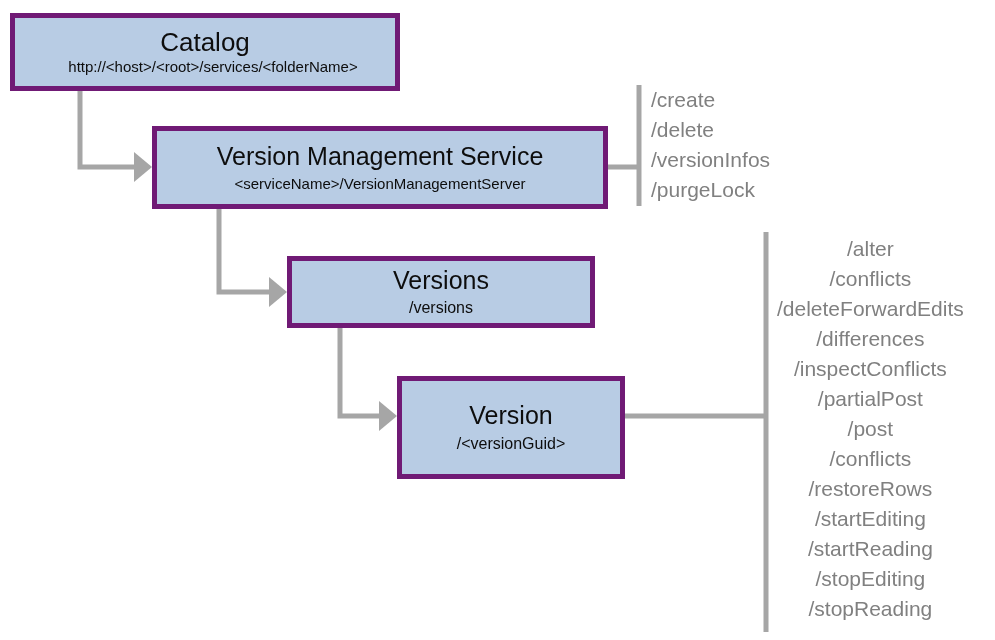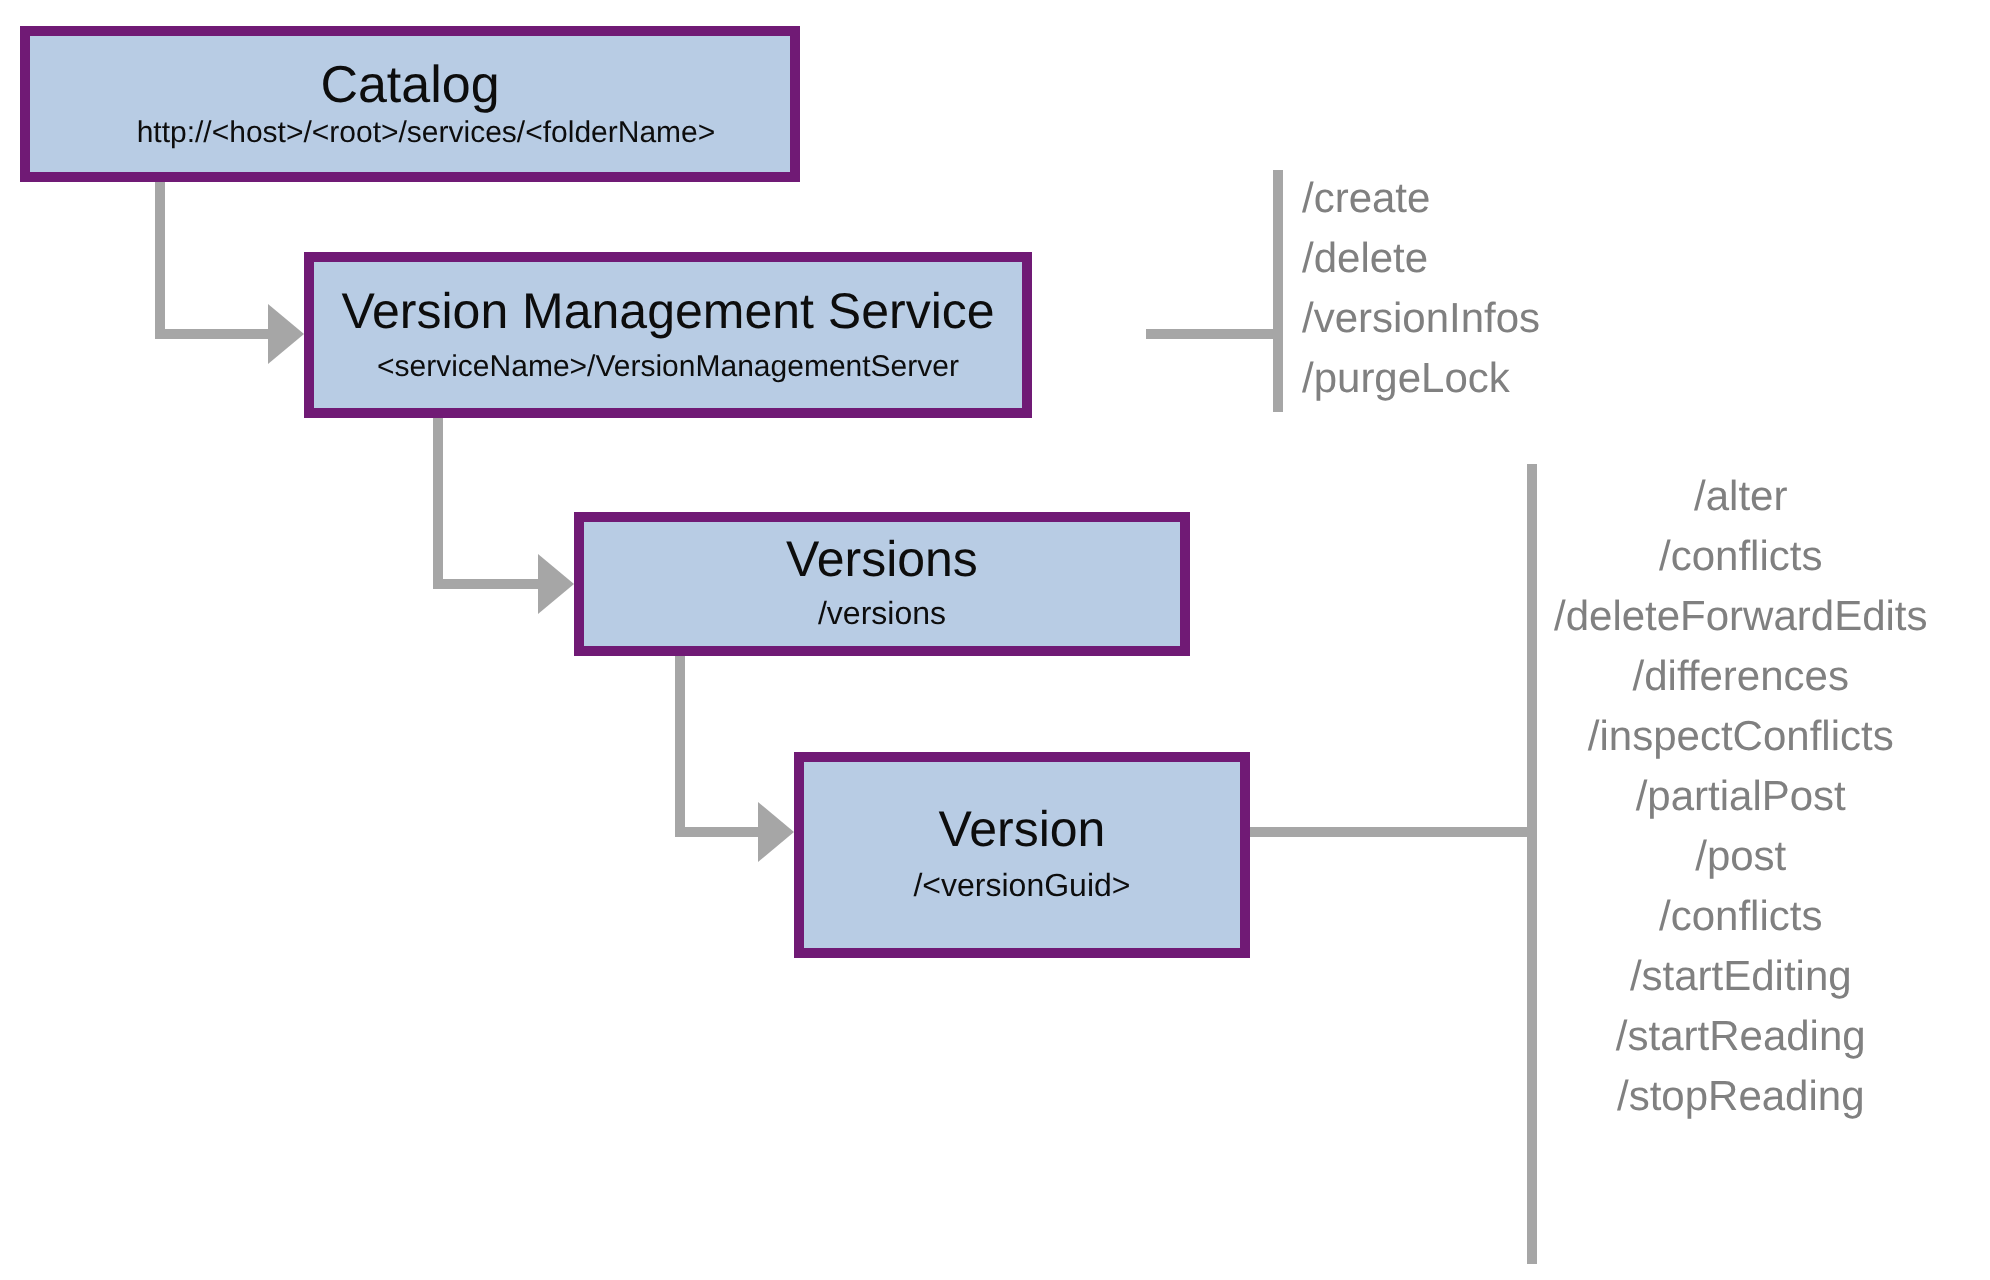--- a/index.html
+++ b/index.html
@@ -56,21 +56,21 @@
     line-height: 1.2;
     margin-top: 3px;
     color: #0d0d0d;
     white-space: nowrap;
   }
 
   #node-catalog   { left: 10px;  top: 13px;  width: 390px; height: 78px; }
   #node-catalog .node-title { font-size: 26px; }
   #node-catalog .node-sub   { font-size: 15px; margin-top: 2px; margin-left: 16px; }
 
-  #node-vms       { left: 152px; top: 126px; width: 364px; height: 83px; text-align: center; }
+  #node-vms       { left: 152px; top: 126px; width: 456px; height: 83px; text-align: center; }
   #node-vms .node-title { font-size: 25px; }
   #node-vms .node-sub   { font-size: 15px; margin-top: 5px; }
 
   #node-versions  { left: 287px; top: 256px; width: 308px; height: 72px; }
   #node-versions .node-title { font-size: 25px; }
   #node-versions .node-sub   { font-size: 16px; margin-top: 4px; }
 
   #node-version   { left: 397px; top: 376px; width: 228px; height: 103px; }
   #node-version .node-title { font-size: 25px; }
   #node-version .node-sub   { font-size: 16px; margin-top: 5px; }
@@ -155,18 +155,20 @@
 
   <ul class="ops" id="ops-version">
       <li>/alter</li>
       <li>/conflicts</li>
       <li>/deleteForwardEdits</li>
       <li>/differences</li>
       <li>/inspectConflicts</li>
       <li>/partialPost</li>
       <li>/post</li>
       <li>/conflicts</li>
+      <li>/restoreRows</li>
       <li>/startEditing</li>
       <li>/startReading</li>
+      <li>/stopEditing</li>
       <li>/stopReading</li>
     </ul>
 
 </div>
 
 </body></html>

